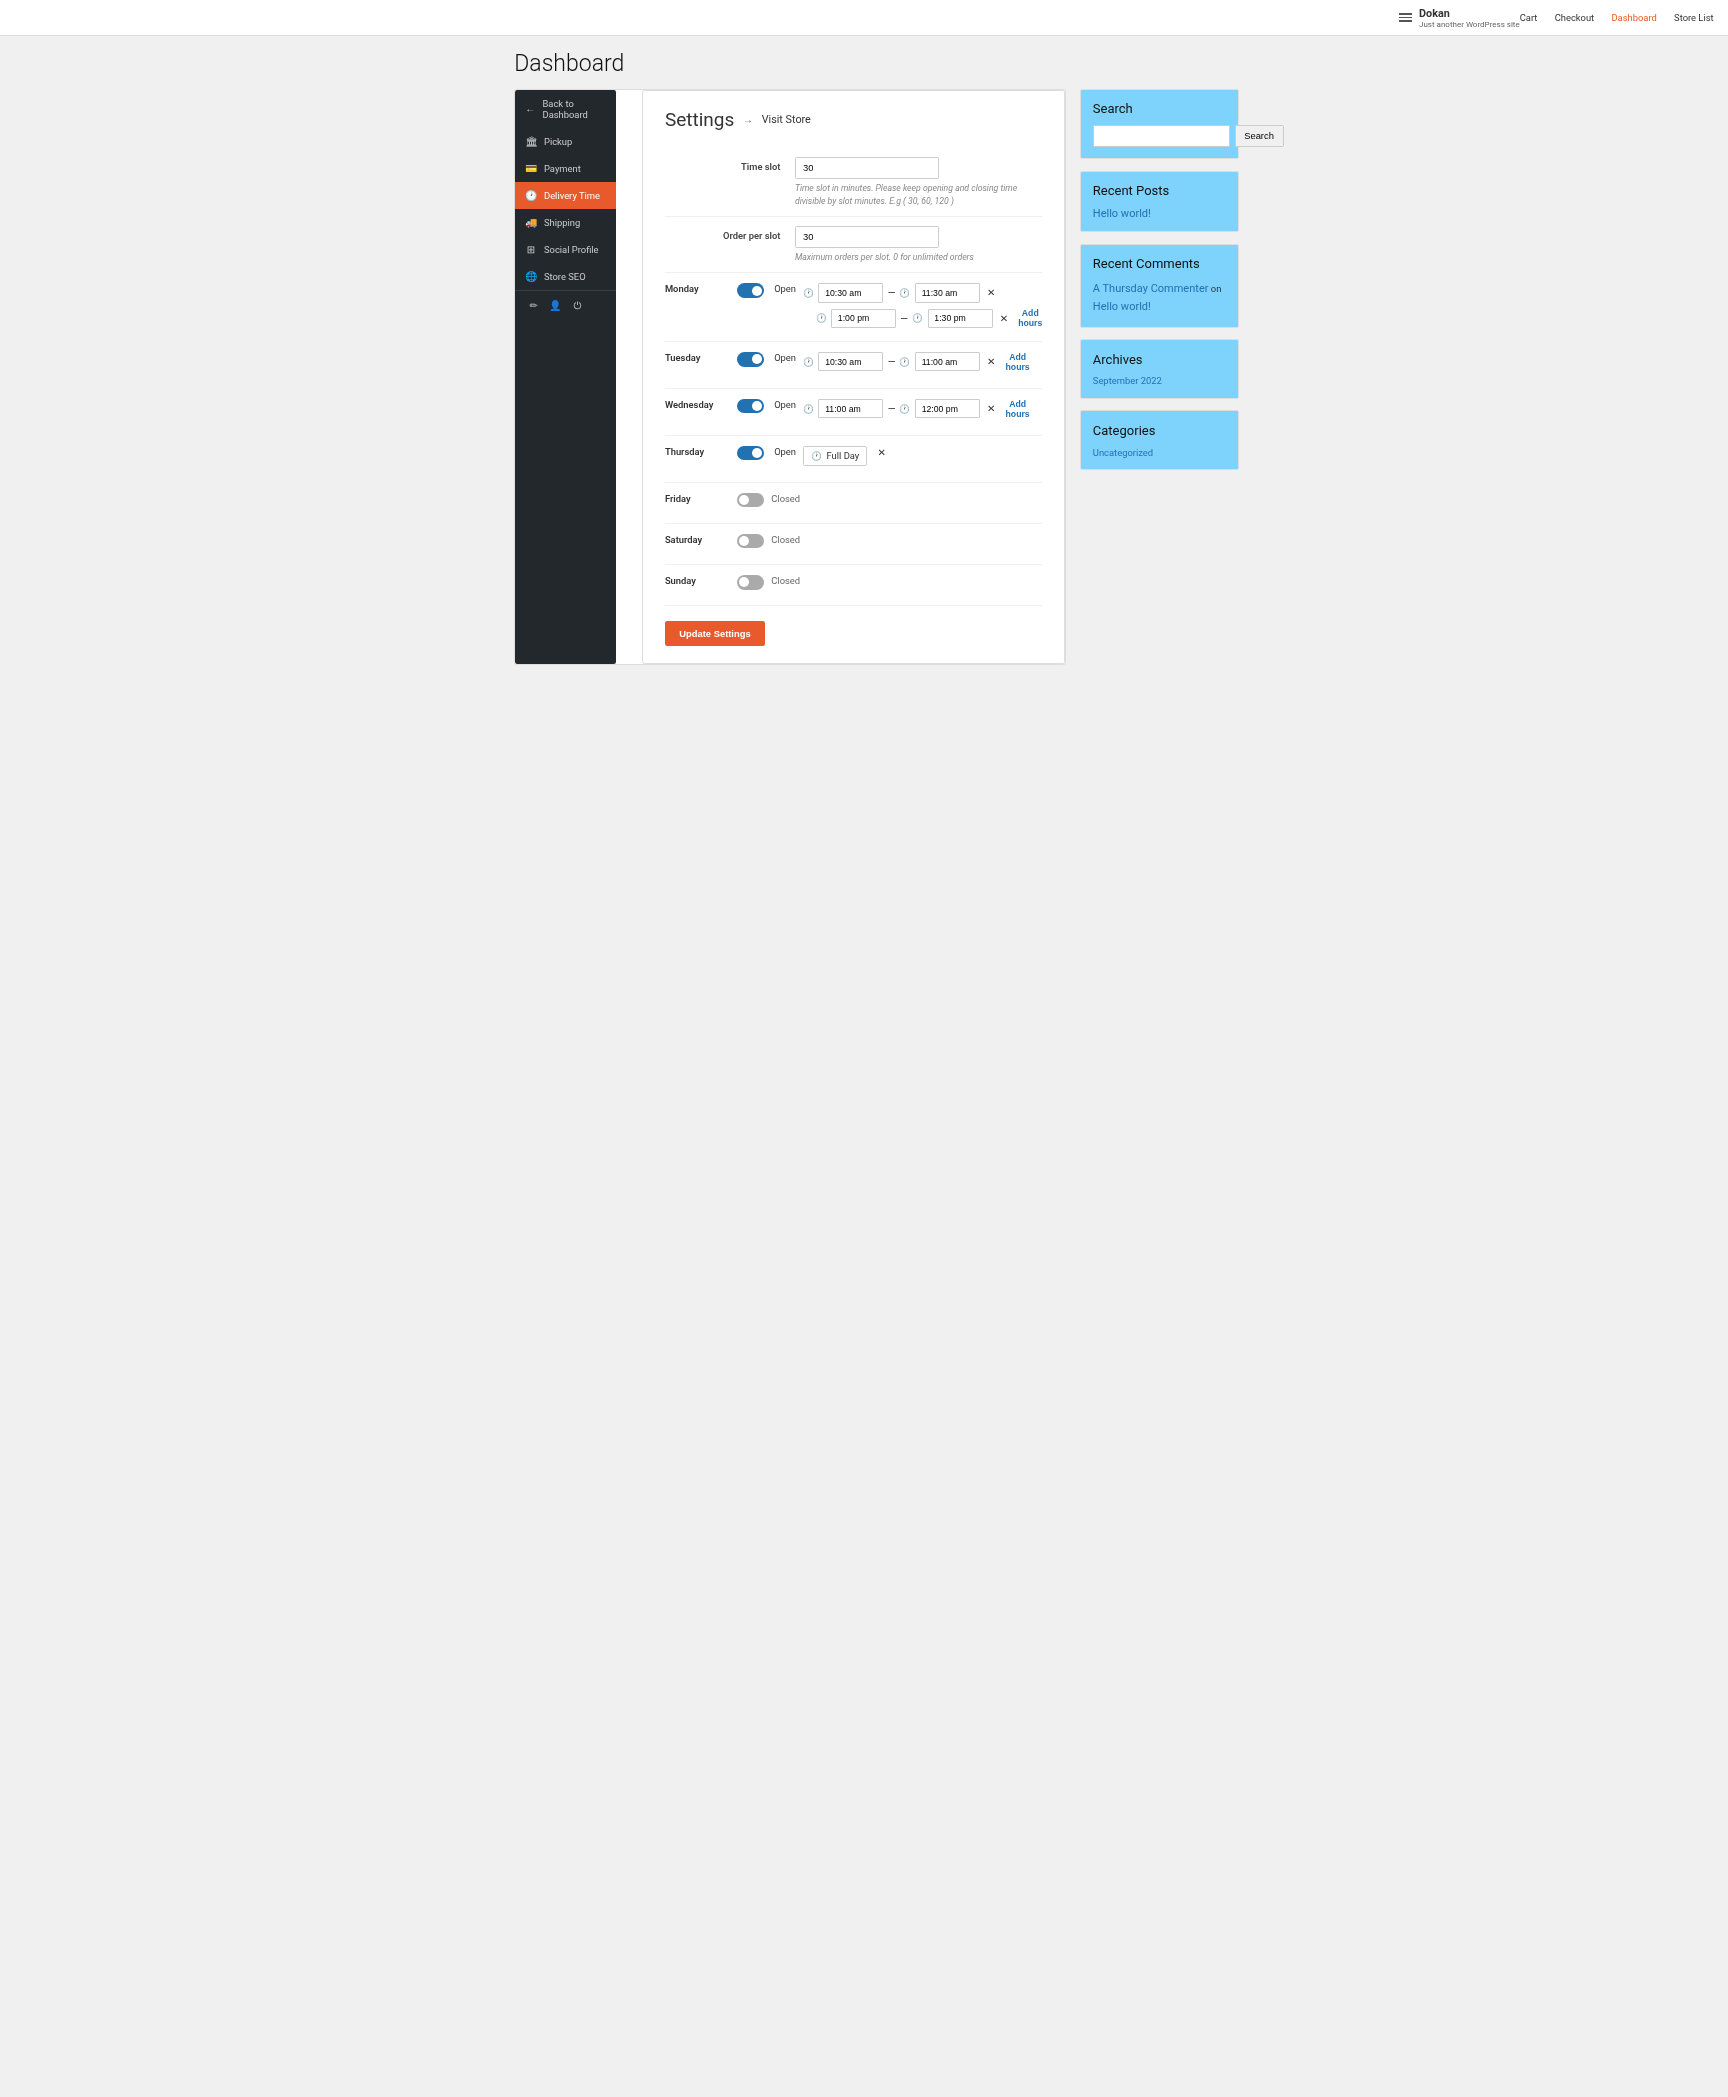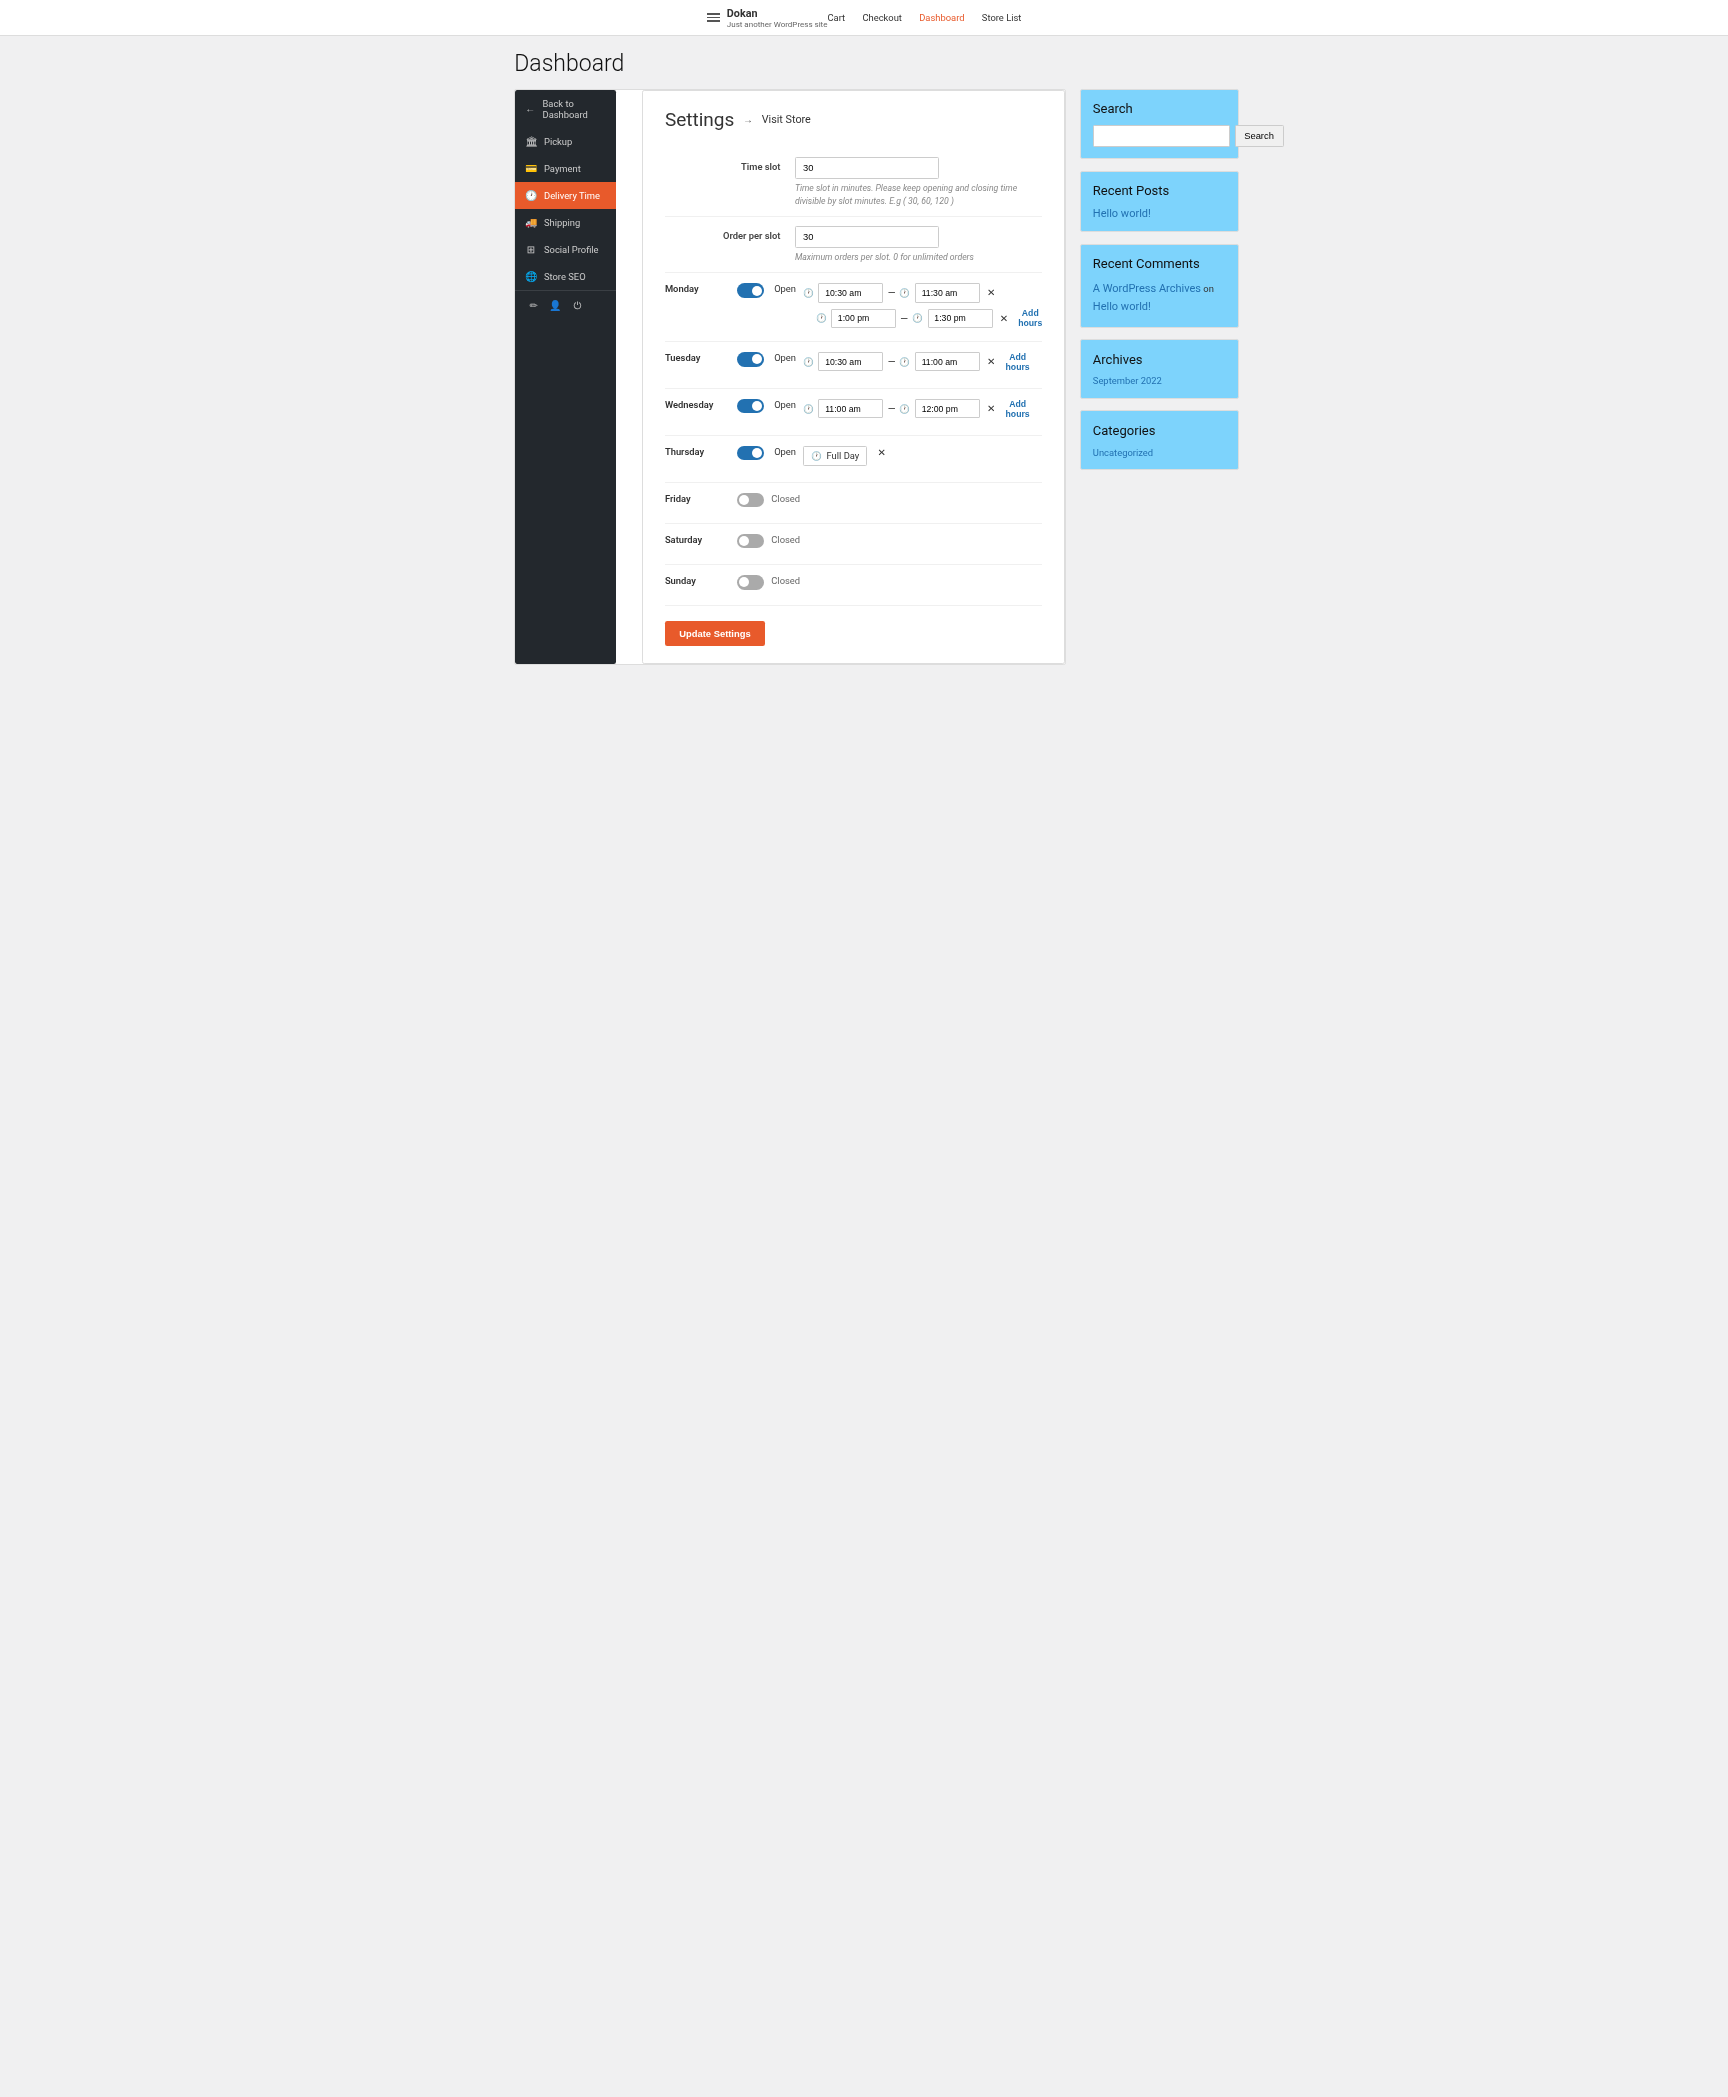--- a/index.html
+++ b/index.html
@@ -1,19 +1,19 @@
 <!DOCTYPE html>
 <html style="font-size:11.5px"><head>
   <meta charset="utf-8">
   <style>
     * { box-sizing: border-box; margin: 0; padding: 0; }
     body { font-family: -apple-system, BlinkMacSystemFont, "Segoe UI", Roboto, sans-serif; background: #f0f0f1; font-size: 10px; color: #333; }
 
     
-    .top-nav { background: #fff; border-bottom: 0.7px solid #ddd; padding: 0 14.4px; display: flex; align-items: center; justify-content: center; height: 36px; }
+    .top-nav { background: #fff; border-bottom: 0.7px solid #ddd; padding: 0 14.4px; display: flex; align-items: center; justify-content: flex-end; height: 36px; }
     .top-nav-brand { display: flex; align-items: center; gap: 7.2px; }
     .hamburger { display: flex; flex-direction: column; gap: 2.2px; cursor: pointer; }
     .hamburger span { width: 13px; height: 1.4px; background: #555; display: block; }
     .brand-info .brand-name { font-weight: bold; font-size: 10.8px; }
     .brand-info .brand-tagline { font-size: 8px; color: #666; }
     .top-nav-links { display: flex; gap: 17.3px; font-size: 9.4px; }
     .top-nav-links a { text-decoration: none; color: #333; cursor: pointer; }
     .top-nav-links a.active { color: #e85a2b; }
 
     
@@ -305,21 +305,21 @@
         </div>
       </div>
 
       <div class="widget-box">
         <h3 class="widget-title">Recent Posts</h3>
         <a class="widget-link">Hello world!</a>
       </div>
 
       <div class="widget-box">
         <h3 class="widget-title">Recent Comments</h3>
-        <p class="widget-text"><a class="widget-link">A WordPress Archives</a> on <a class="widget-link">Hello world!</a></p>
+        <p class="widget-text"><a class="widget-link">A Thursday Commenter</a> on <a class="widget-link">Hello world!</a></p>
       </div>
 
       <div class="widget-box">
         <h3 class="widget-title">Archives</h3>
         <a class="archives-link">September 2022</a>
       </div>
 
       <div class="widget-box">
         <h3 class="widget-title">Categories</h3>
         <a class="categories-link">Uncategorized</a>

